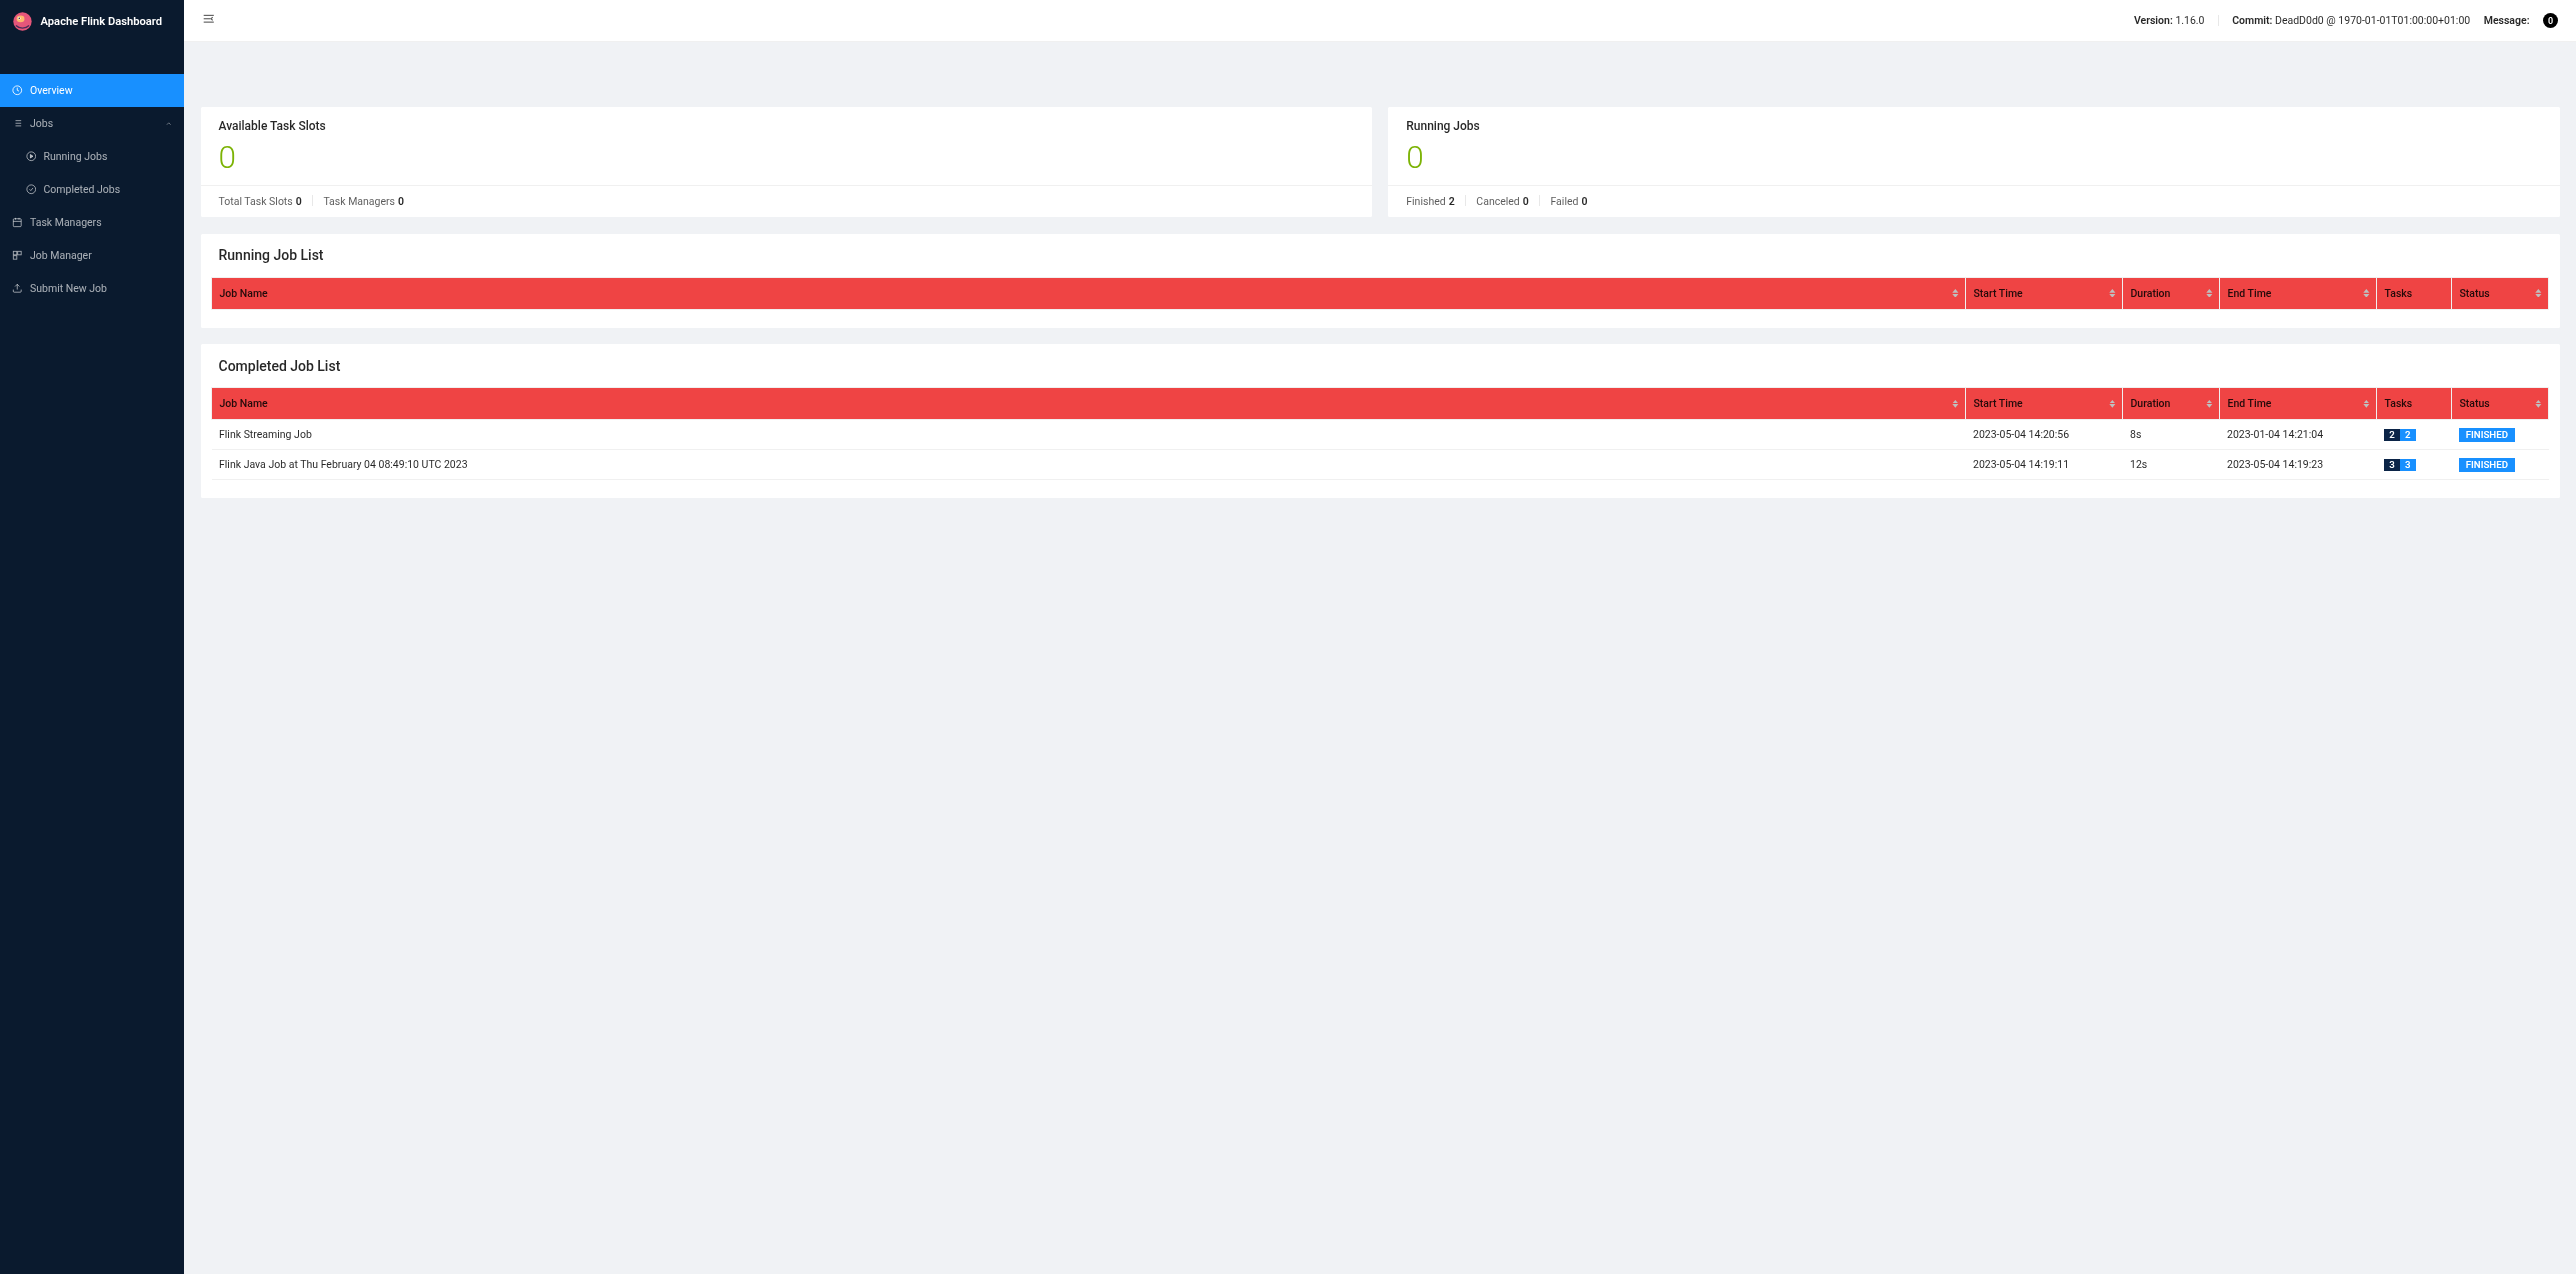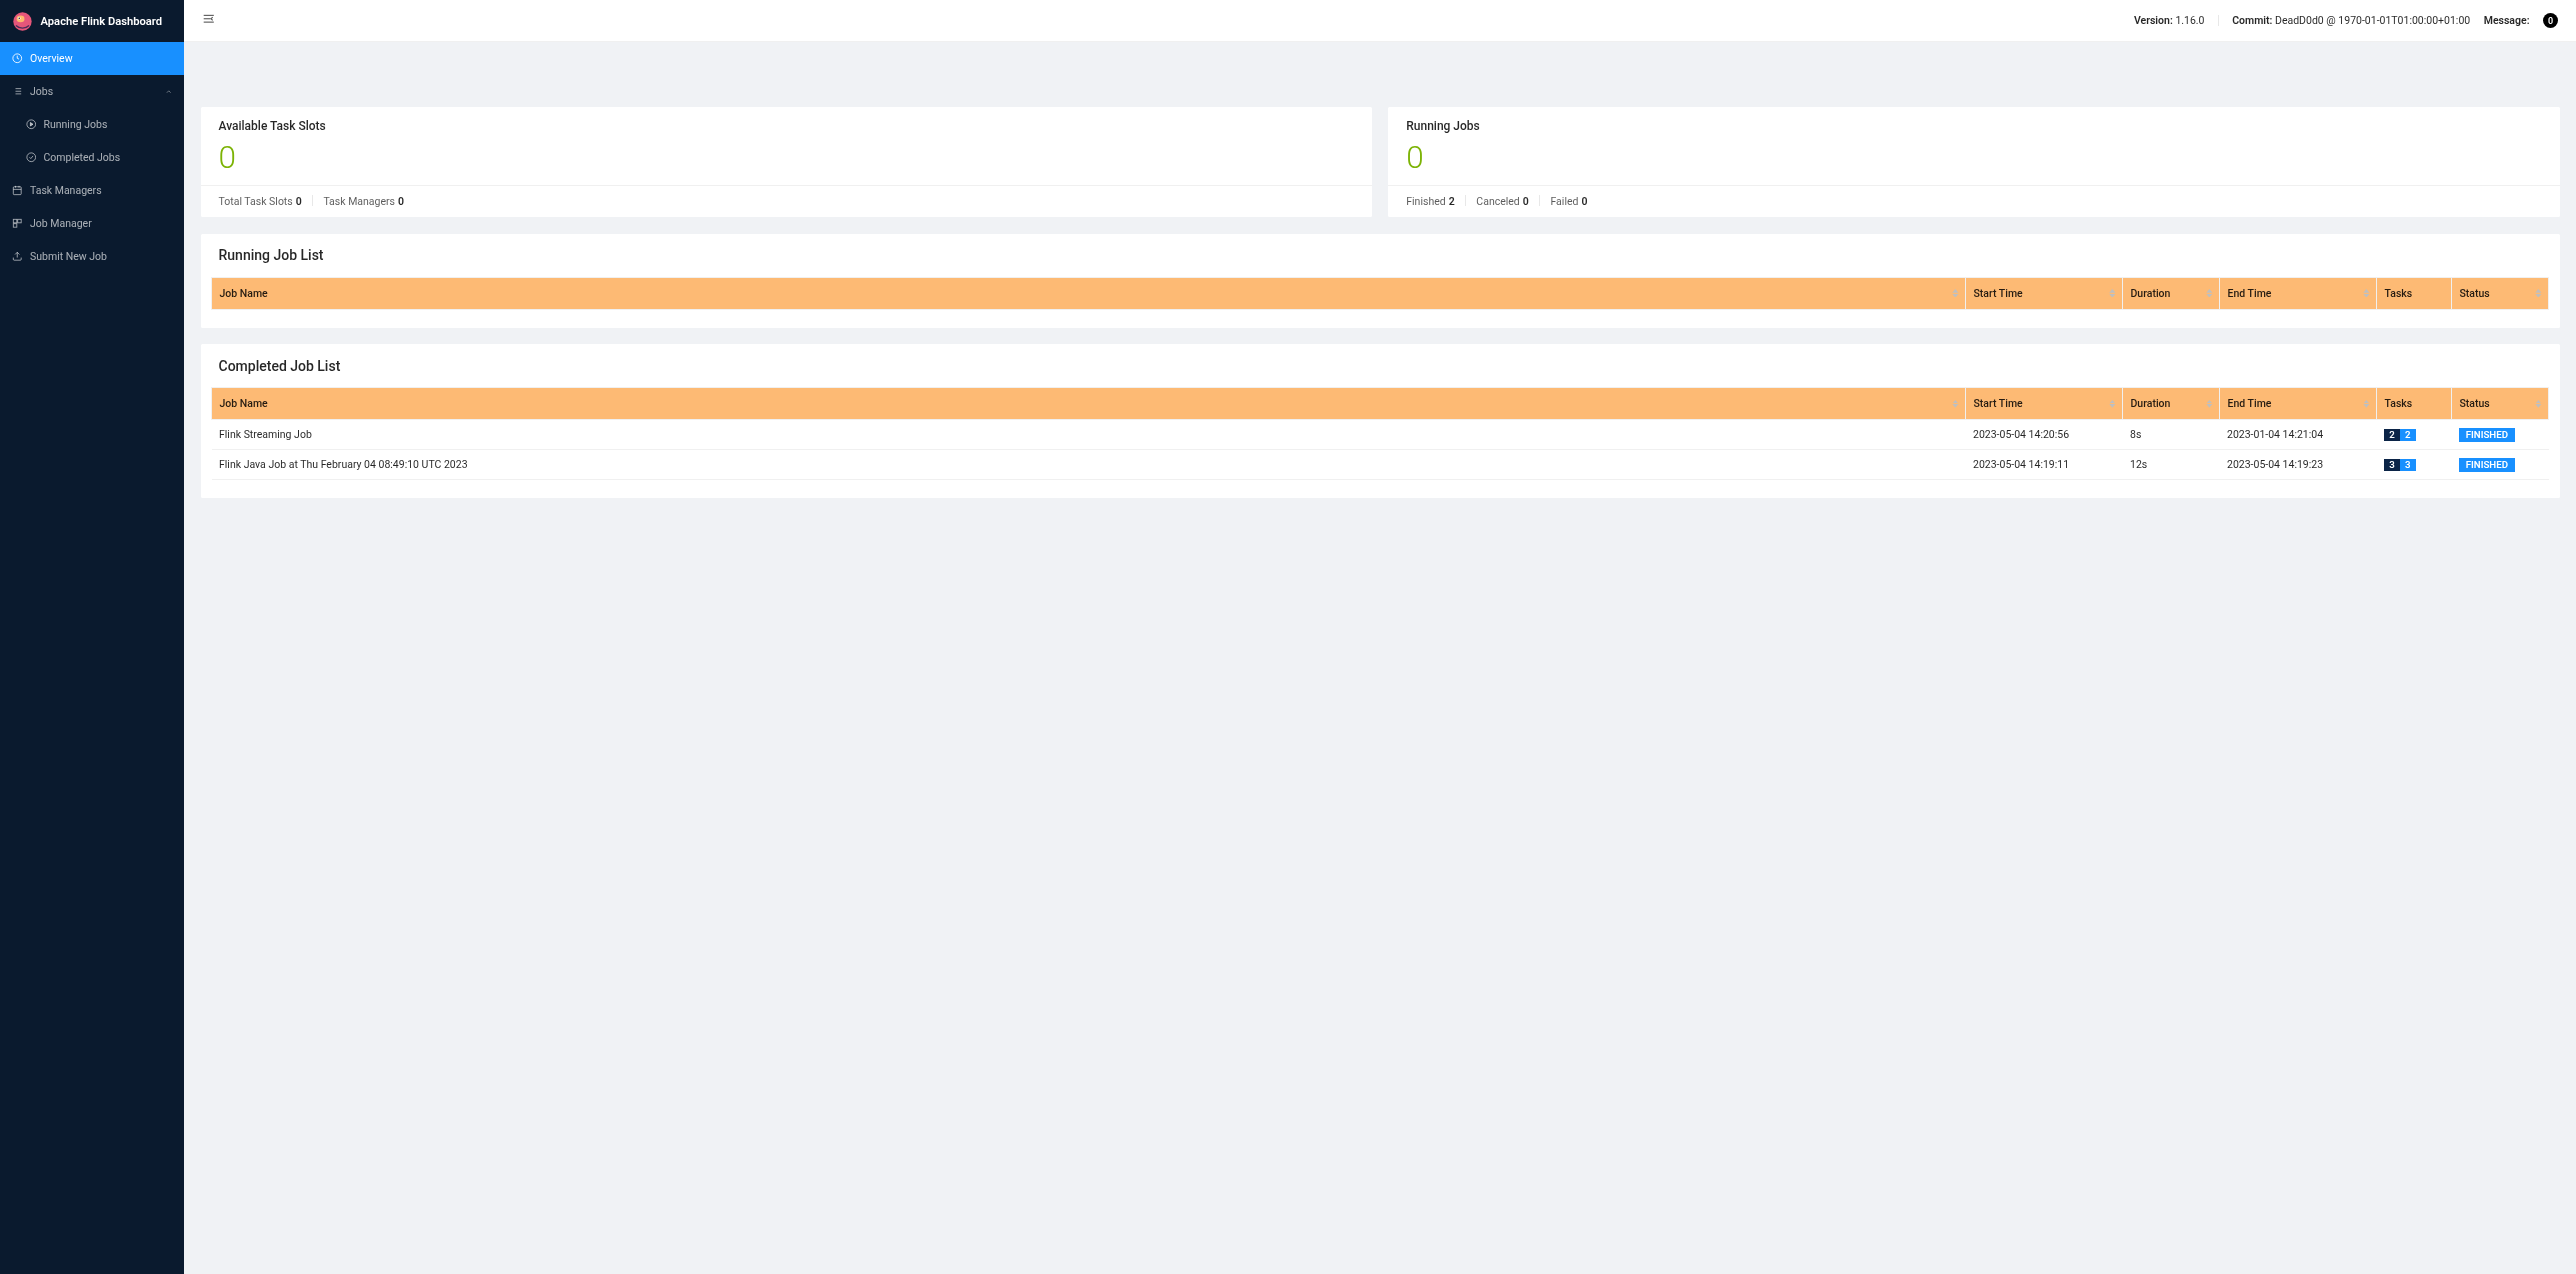--- a/index.html
+++ b/index.html
@@ -39,20 +39,21 @@
       display: flex;
       align-items: center;
       padding: 0 12px;
       height: 33px;
       cursor: pointer;
       color: rgba(255,255,255,0.65);
     }
     .menu-item.active {
       background: #1890ff;
       color: #fff;
+      margin-top: 32px;
     }
     .menu-item .icon, .submenu-item .icon {
       margin-right: 7.5px;
       width: 10.5px;
       height: 10.5px;
       display: inline-flex;
       align-items: center;
       justify-content: center;
     }
     .menu-item .arrow {
@@ -143,21 +144,21 @@
     }
     .card-footer strong { color: rgba(0,0,0,0.85); font-weight: 600; margin-left: 3px; }
     .vdivider { width: 0.7px; height: 10.5px; background: #e8e8e8; }
     
     .section-card { background: #fff; margin-top: 16.5px; border-radius: 1.5px; }
     .section-title { padding: 13.5px 18px; font-size: 14px; font-weight: 500; }
     .table-wrap { padding: 0 10.5px 18px; }
     
     table { width: 100%; border-collapse: collapse; }
     thead th {
-      background: #fdba74;
+      background: #ef4444;
       padding: 9px 7.5px;
       text-align: left;
       font-weight: 500;
       border: 0.7px solid #f0f0f0;
       color: rgba(0,0,0,0.85);
       position: relative;
     }
     .sorter {
       position: absolute;
       right: 6px;

